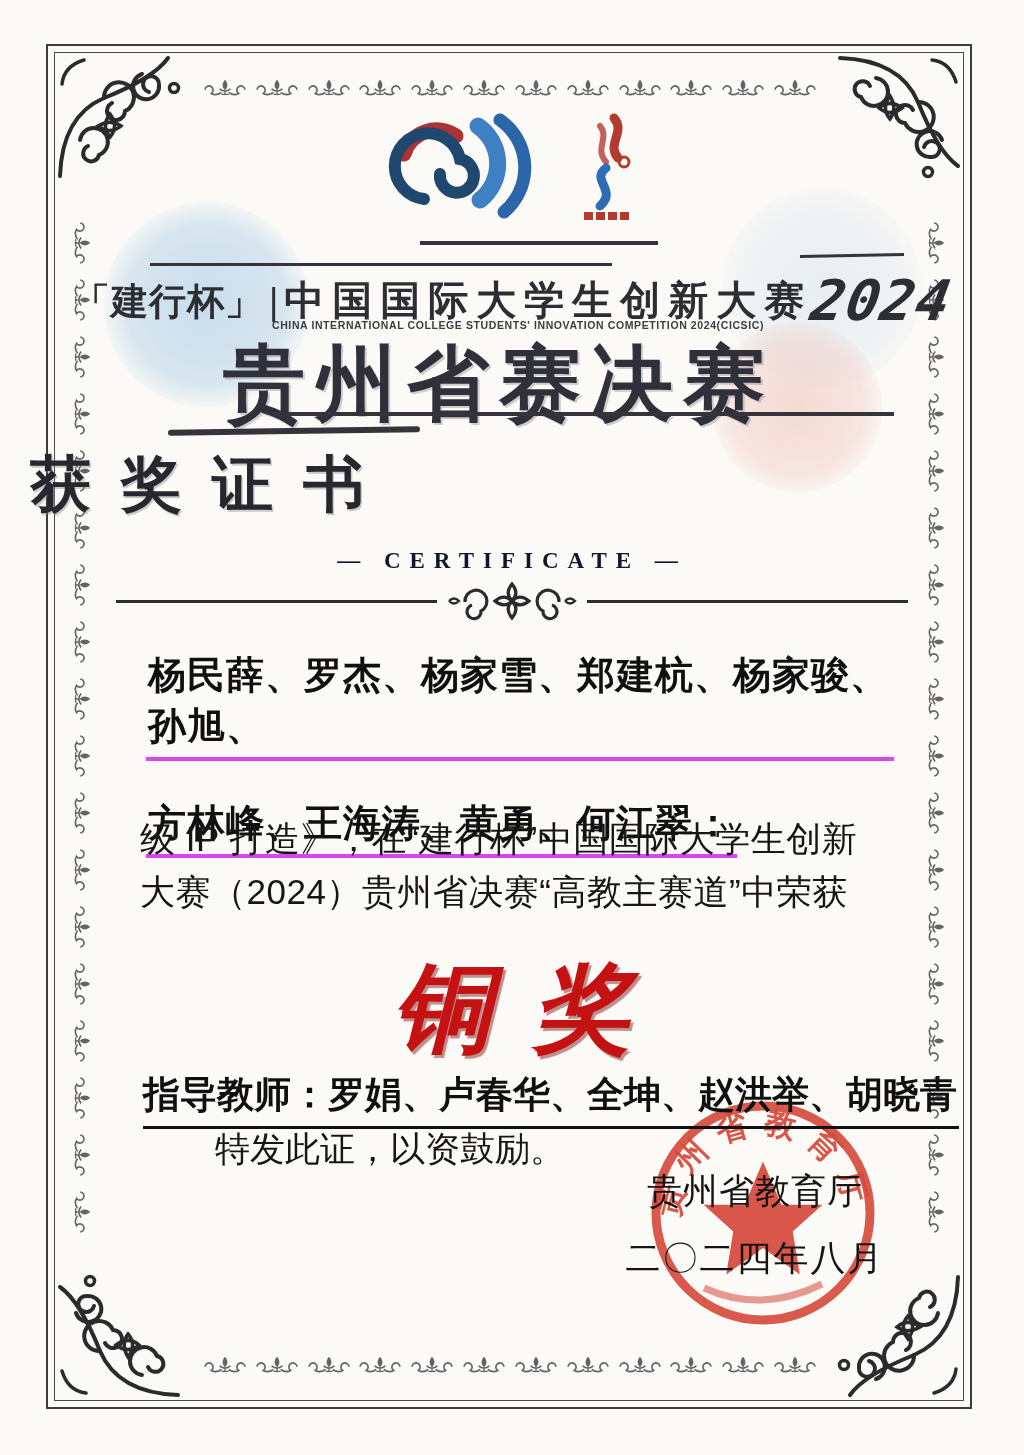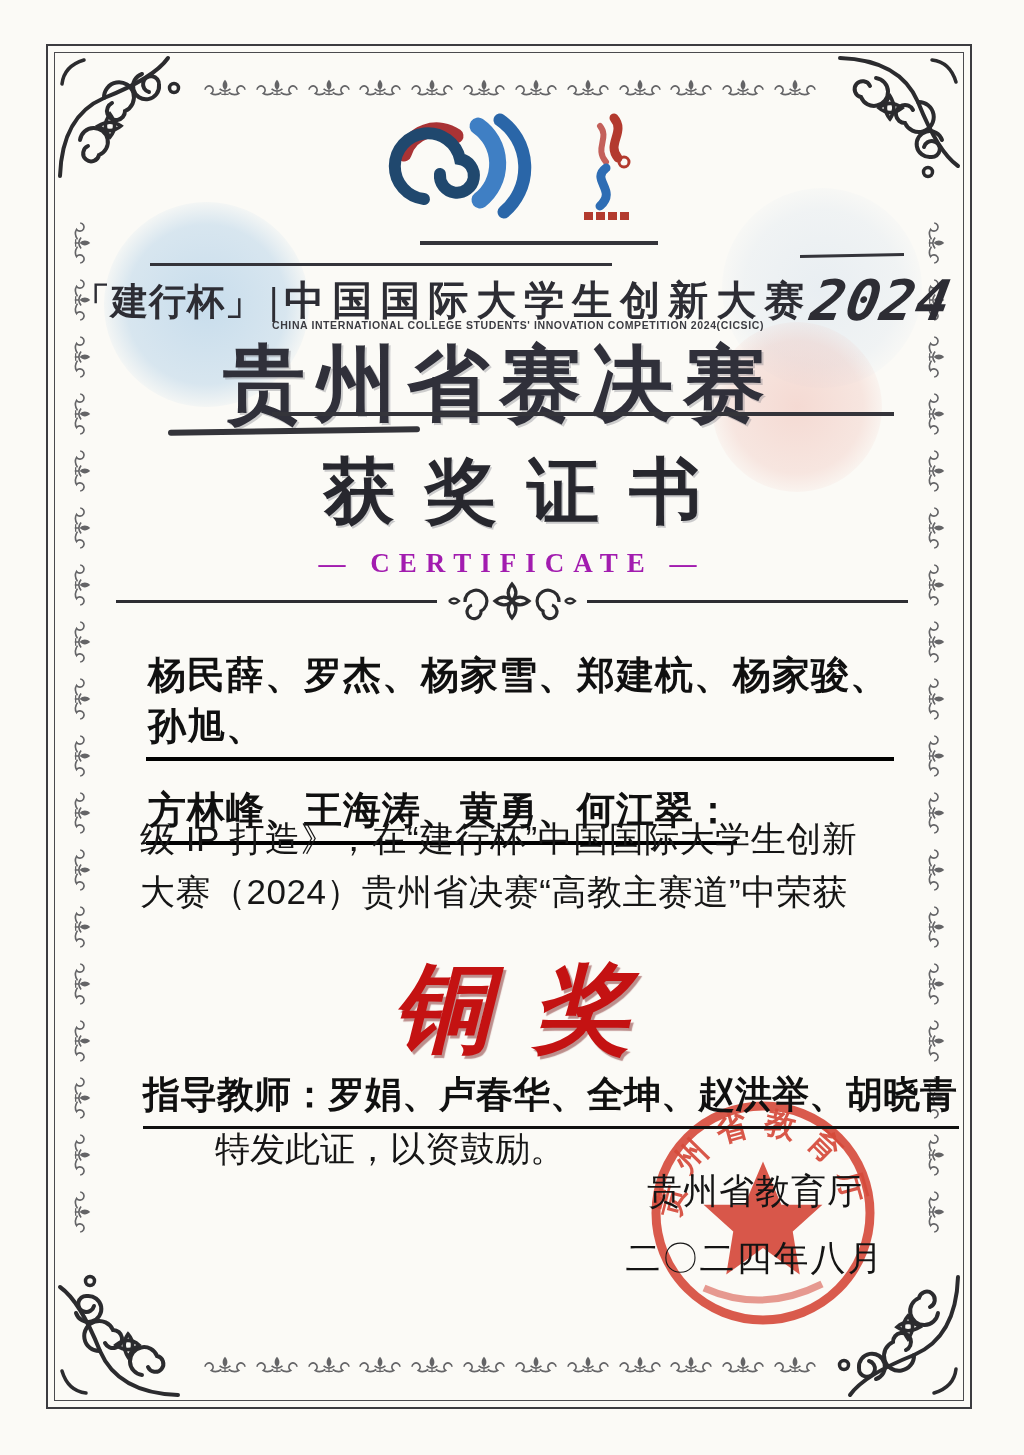--- a/index.html
+++ b/index.html
@@ -51,35 +51,35 @@
     display:inline-block;transform:skewX(-10deg);vertical-align:-6px;
     font-family:"DejaVu Sans Mono",monospace;}
   .english-sub{position:absolute;top:319px;left:258px;width:520px;text-align:center;
     font-size:10.5px;font-weight:bold;letter-spacing:.6px;color:#3c3c42;z-index:2;}
   .stage-title{position:absolute;top:330px;left:0;right:26px;text-align:center;
     font-size:82px;font-weight:900;letter-spacing:10px;color:#30303a;z-index:2;
     text-shadow:2px 2px 0 rgba(120,120,130,.35);}
   .rule-title-long{top:412px;left:272px;width:622px;height:4px;}
   .rule-title-short{top:428px;left:168px;width:252px;height:6px;border-radius:3px;transform:rotate(-.8deg);}
   
-  .cert-title{position:absolute;top:444px;left:0;right:0;text-align:center;
-    font-family:"Liberation Serif",serif;font-size:72px;font-weight:bold;
+  .cert-title{position:absolute;top:444px;left:0;right:0;
+    font-family:"Liberation Serif",serif;font-size:61px;font-weight:bold;
     letter-spacing:30px;padding-left:30px;color:#27272e;z-index:2;
     text-shadow:1.5px 1.5px 0 rgba(130,130,140,.4);}
   .cert-en{position:absolute;top:548px;left:0;right:0;text-align:center;
-    font-family:"Liberation Serif",serif;font-size:27px;font-weight:bold;
-    letter-spacing:9px;color:#a21caf;z-index:2;}
+    font-family:"Liberation Serif",serif;font-size:23px;font-weight:bold;
+    letter-spacing:9px;color:#0f172a;z-index:2;}
   .divider{position:absolute;top:578px;left:116px;right:116px;height:46px;
     display:flex;align-items:center;z-index:2;}
   .divider .dline{flex:1;height:3px;background:#2e2e33;}
   .divider svg{width:150px;height:46px;flex:none;}
   
   .names{position:absolute;top:650px;left:146px;width:748px;z-index:2;}
   .names .nline{display:inline-block;font-size:38px;font-weight:bold;color:#101010;
-    border-bottom:4px solid #000000;padding:0 4px 5px 2px;margin-bottom:6px;letter-spacing:1px;}
+    border-bottom:4px solid #d946ef;padding:0 4px 5px 2px;margin-bottom:19px;letter-spacing:1px;}
   
   .bodytext{position:absolute;top:812px;left:140px;width:752px;z-index:2;
     font-size:35px;color:#161616;letter-spacing:.5px;}
   .bodytext .bline{line-height:53px;height:53px;white-space:nowrap;}
   .bodytext .bline.first{padding-left:84px;}
   
   .award{position:absolute;top:944px;left:0;right:0;text-align:center;z-index:2;
     font-family:"Liberation Serif",serif;font-size:98px;font-weight:900;
     letter-spacing:42px;padding-left:42px;color:#c41212;
     text-shadow:2.5px 2.5px 1px rgba(110,10,10,.45);font-style:italic;}

